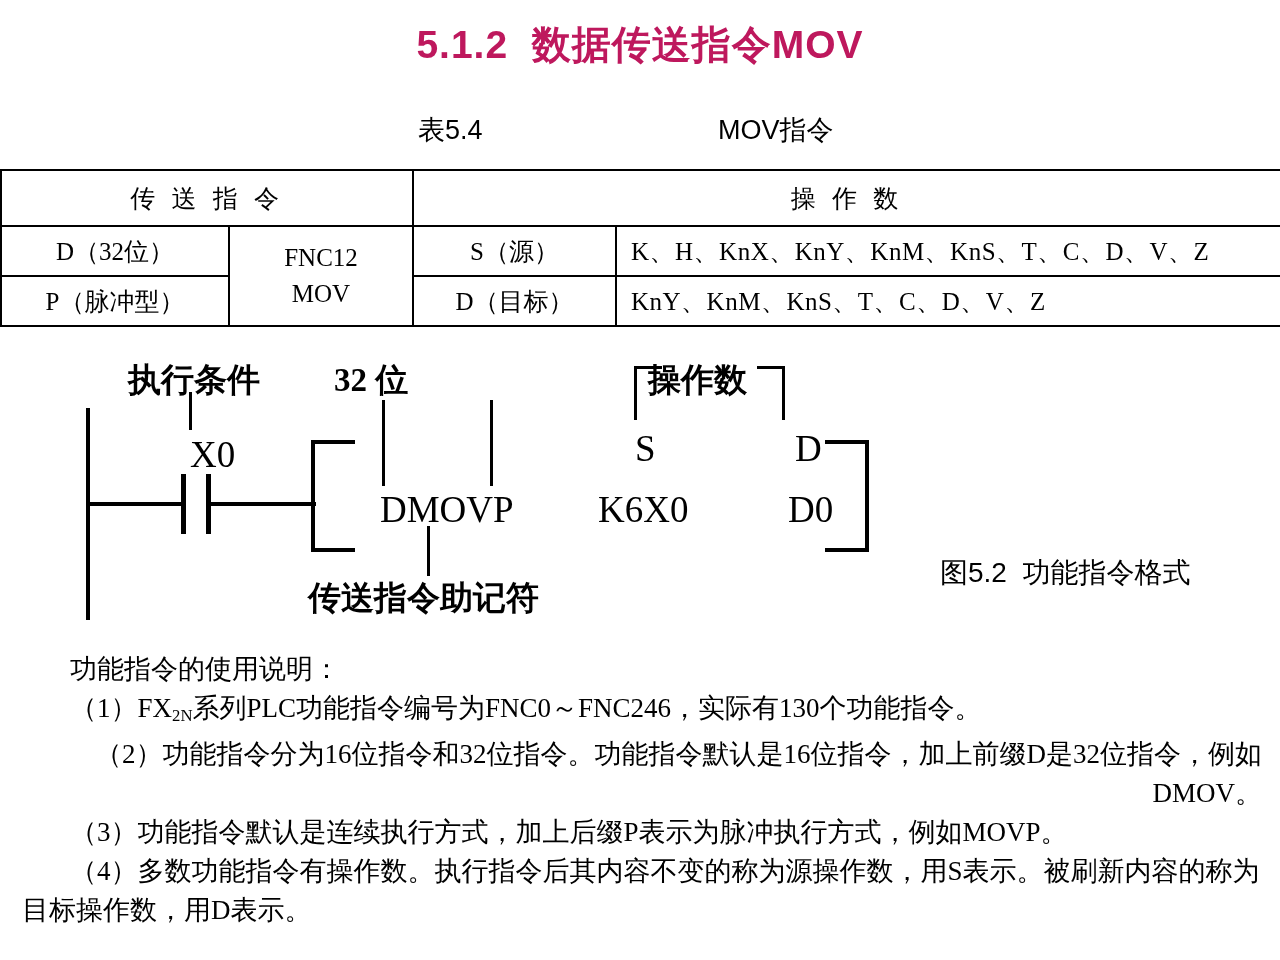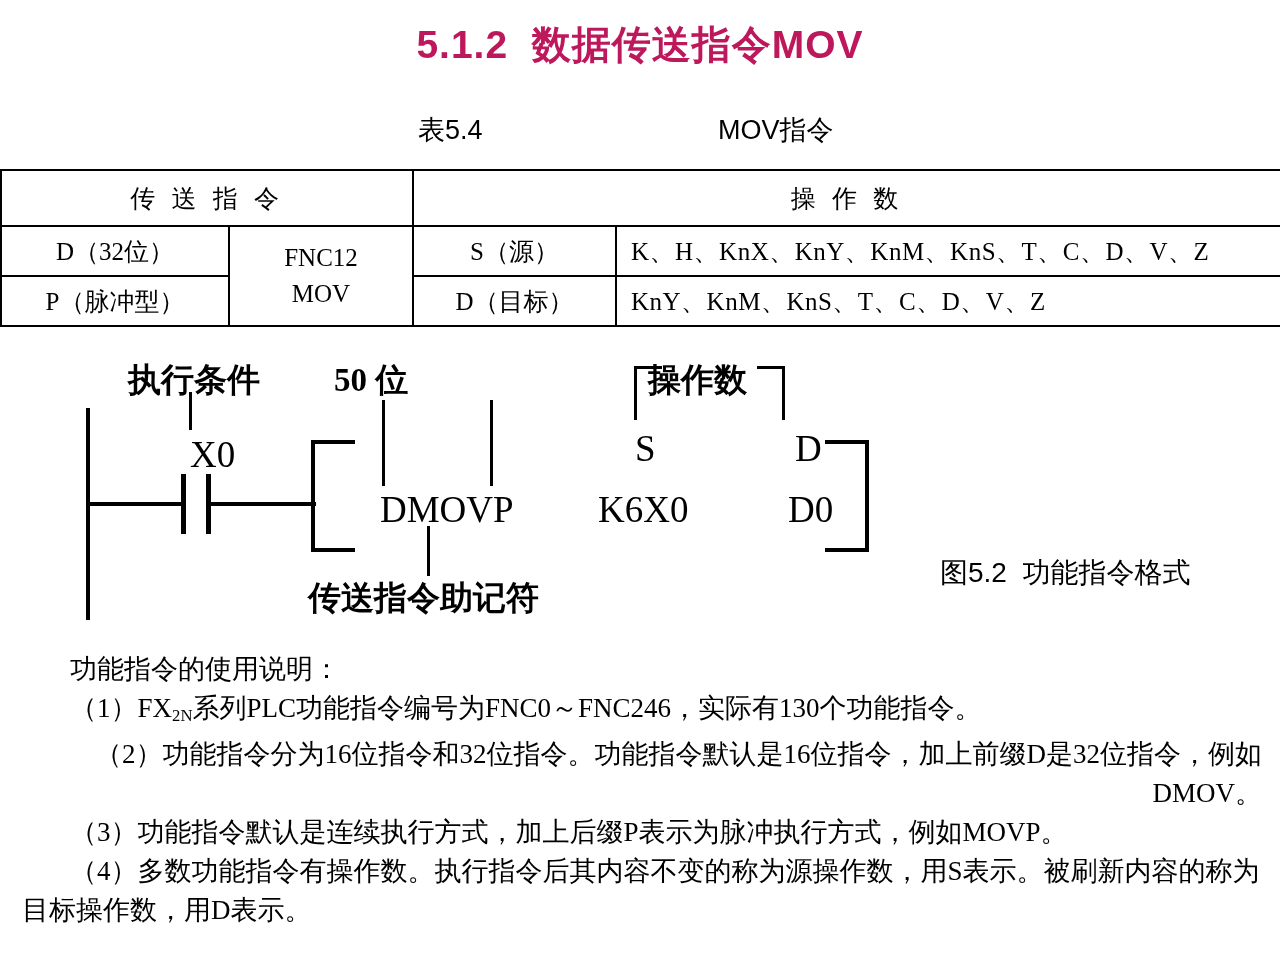--- a/index.html
+++ b/index.html
@@ -178,21 +178,21 @@
         <td class="rowcell">D（目标）</td>
         <td class="rowcell opval">KnY、KnM、KnS、T、C、D、V、Z</td>
       </tr>
     </tbody>
   </table>
 </div>
 
 <div class="ladder">
 
   <div class="ld-text ld-cn" style="left:128px; top:28px;">执行条件</div>
-  <div class="ld-text ld-cn" style="left:334px; top:28px;">50 位</div>
+  <div class="ld-text ld-cn" style="left:334px; top:28px;">32 位</div>
   <div class="ld-text ld-cn" style="left:648px; top:28px;">操作数</div>
 
   <div class="ld-line" style="left:189px; top:62px; width:3px; height:38px;"></div>
   <div class="ld-line" style="left:382px; top:70px; width:3px; height:86px;"></div>
   <div class="ld-line" style="left:490px; top:70px; width:3px; height:86px;"></div>
 
   <div class="ld-line" style="left:634px; top:36px; width:28px; height:3px;"></div>
   <div class="ld-line" style="left:634px; top:36px; width:3px; height:54px;"></div>
   <div class="ld-line" style="left:757px; top:36px; width:28px; height:3px;"></div>
   <div class="ld-line" style="left:782px; top:36px; width:3px; height:54px;"></div>

